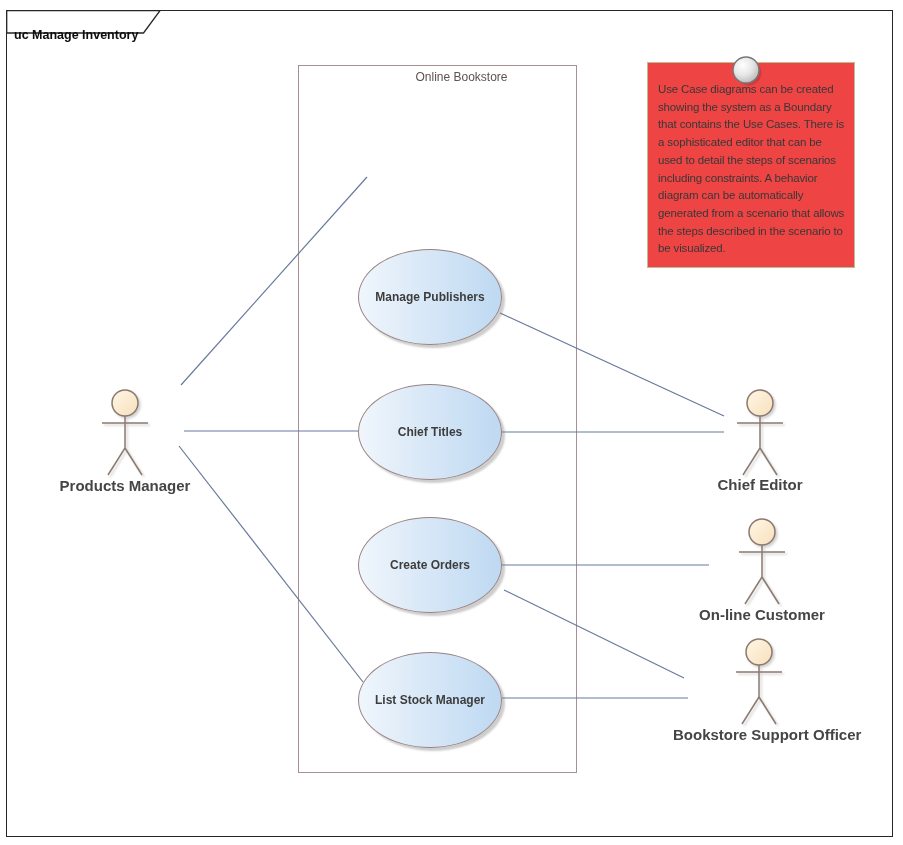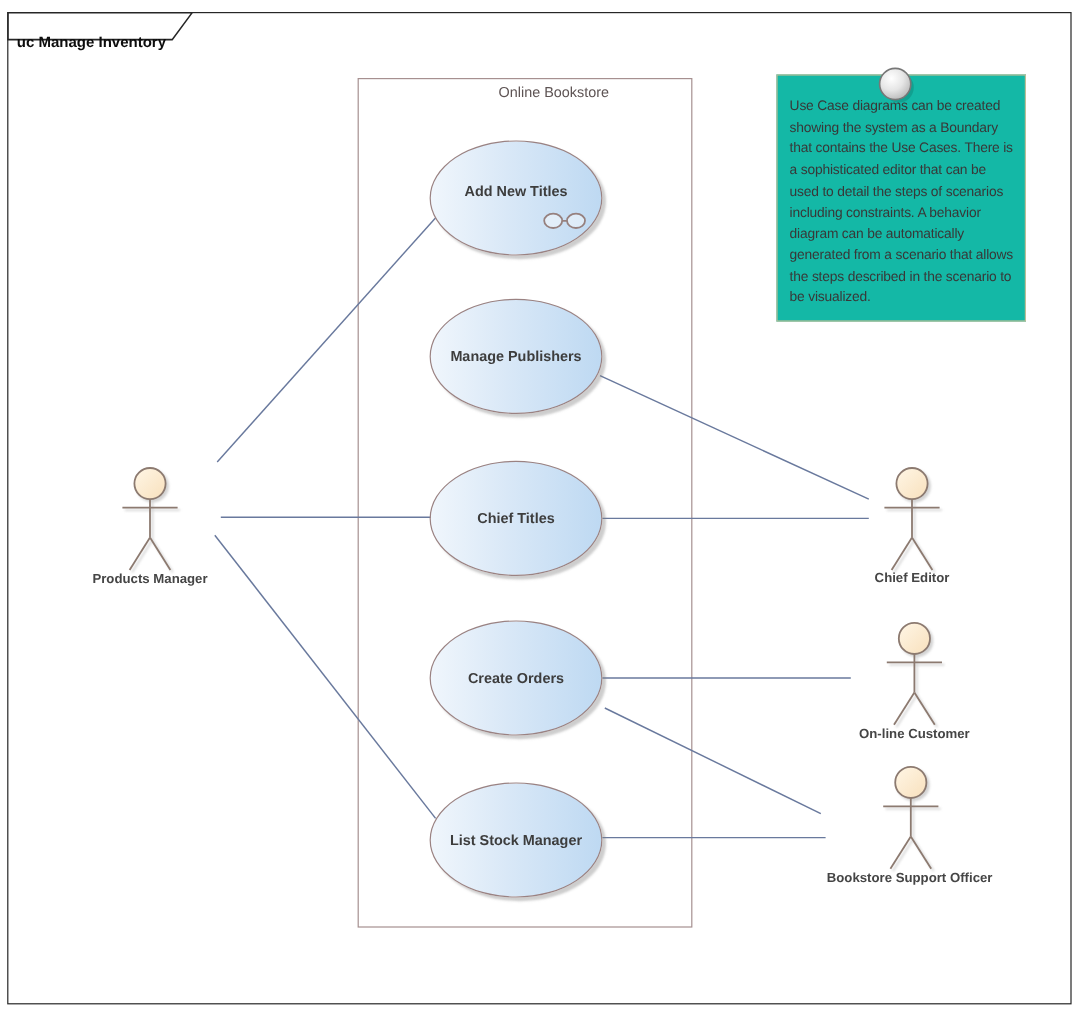--- a/index.html
+++ b/index.html
@@ -30,26 +30,26 @@
         border:1.3px solid #9A8282;
         background:linear-gradient(90deg,#F0F6FC 0%,#D9E8F7 45%,#BED9F2 100%);
         box-shadow:3px 3px 2px rgba(130,130,130,0.4);
         display:flex; align-items:center; justify-content:center;
         z-index:3; }
   .uc-label { font-size:12px; font-weight:bold; color:#3D3D3D; text-align:center; }
   .uc-label.lift { transform:translateY(-6px); }
   .glasses { position:absolute; left:92px; top:57px; }
 
   
-  .actor-label { position:absolute; width:170px; text-align:center; font-size:11px;
+  .actor-label { position:absolute; width:170px; text-align:center; font-size:15px;
                  font-weight:bold; color:#454545; z-index:4; white-space:nowrap; }
 
   
   .note { position:absolute; left:647px; top:62px; width:208px; height:206px;
-          background:#14b8a6; border:1px solid #BDBD95; z-index:1;
+          background:#ef4444; border:1px solid #BDBD95; z-index:1;
           padding:18px 8px 6px 10px; font-size:11.5px; letter-spacing:-0.15px;
           line-height:1.54; color:#383838; }
 </style>
 </head>
 <body>
 
 <div id="canvas">
 
   <div class="frame"></div>
   <div class="tab-label">uc Manage Inventory</div>
@@ -113,30 +113,20 @@
       <line x1="0" y1="45" x2="-17" y2="72"></line>
       <line x1="0" y1="45" x2="17" y2="72"></line>
     </g>
 
     <g>
       <circle cx="749" cy="73" r="12.5" fill="rgba(0,0,0,0.13)"></circle>
       <circle cx="746" cy="70" r="13" fill="url(#pinGrad)" stroke="#777777" stroke-width="1.4"></circle>
     </g>
   </svg>
 
-  <div class="uc" style="top:117px">
-    <span class="uc-label lift">Add New Titles</span>
-    <svg class="glasses" width="40" height="18">
-      <g stroke="#96807E" stroke-width="1.5" fill="rgba(255,255,255,0.45)">
-        <ellipse cx="10" cy="9" rx="7.5" ry="6"></ellipse>
-        <ellipse cx="29" cy="9" rx="7.5" ry="6"></ellipse>
-        <line x1="17.5" y1="9" x2="21.5" y2="9"></line>
-      </g>
-    </svg>
-  </div>
   <div class="uc" style="top:249px">
     <span class="uc-label">Manage Publishers</span>
   </div>
   <div class="uc" style="top:384px">
     <span class="uc-label">Chief Titles</span>
   </div>
   <div class="uc" style="top:517px">
     <span class="uc-label">Create Orders</span>
   </div>
   <div class="uc" style="top:652px">

